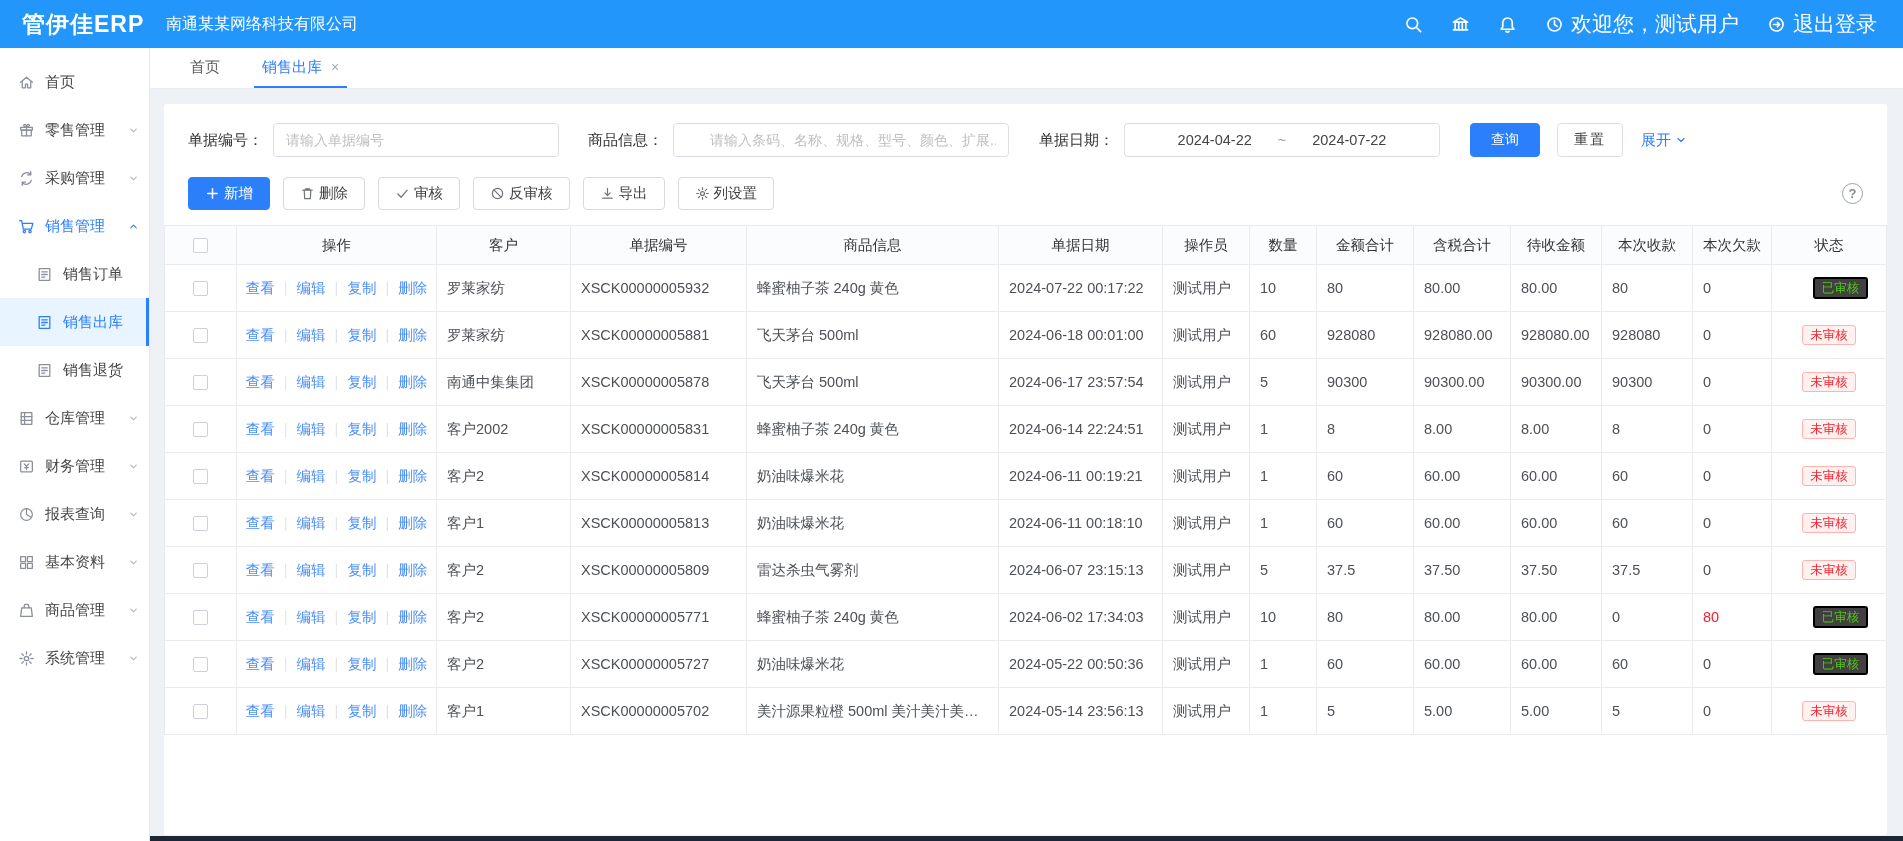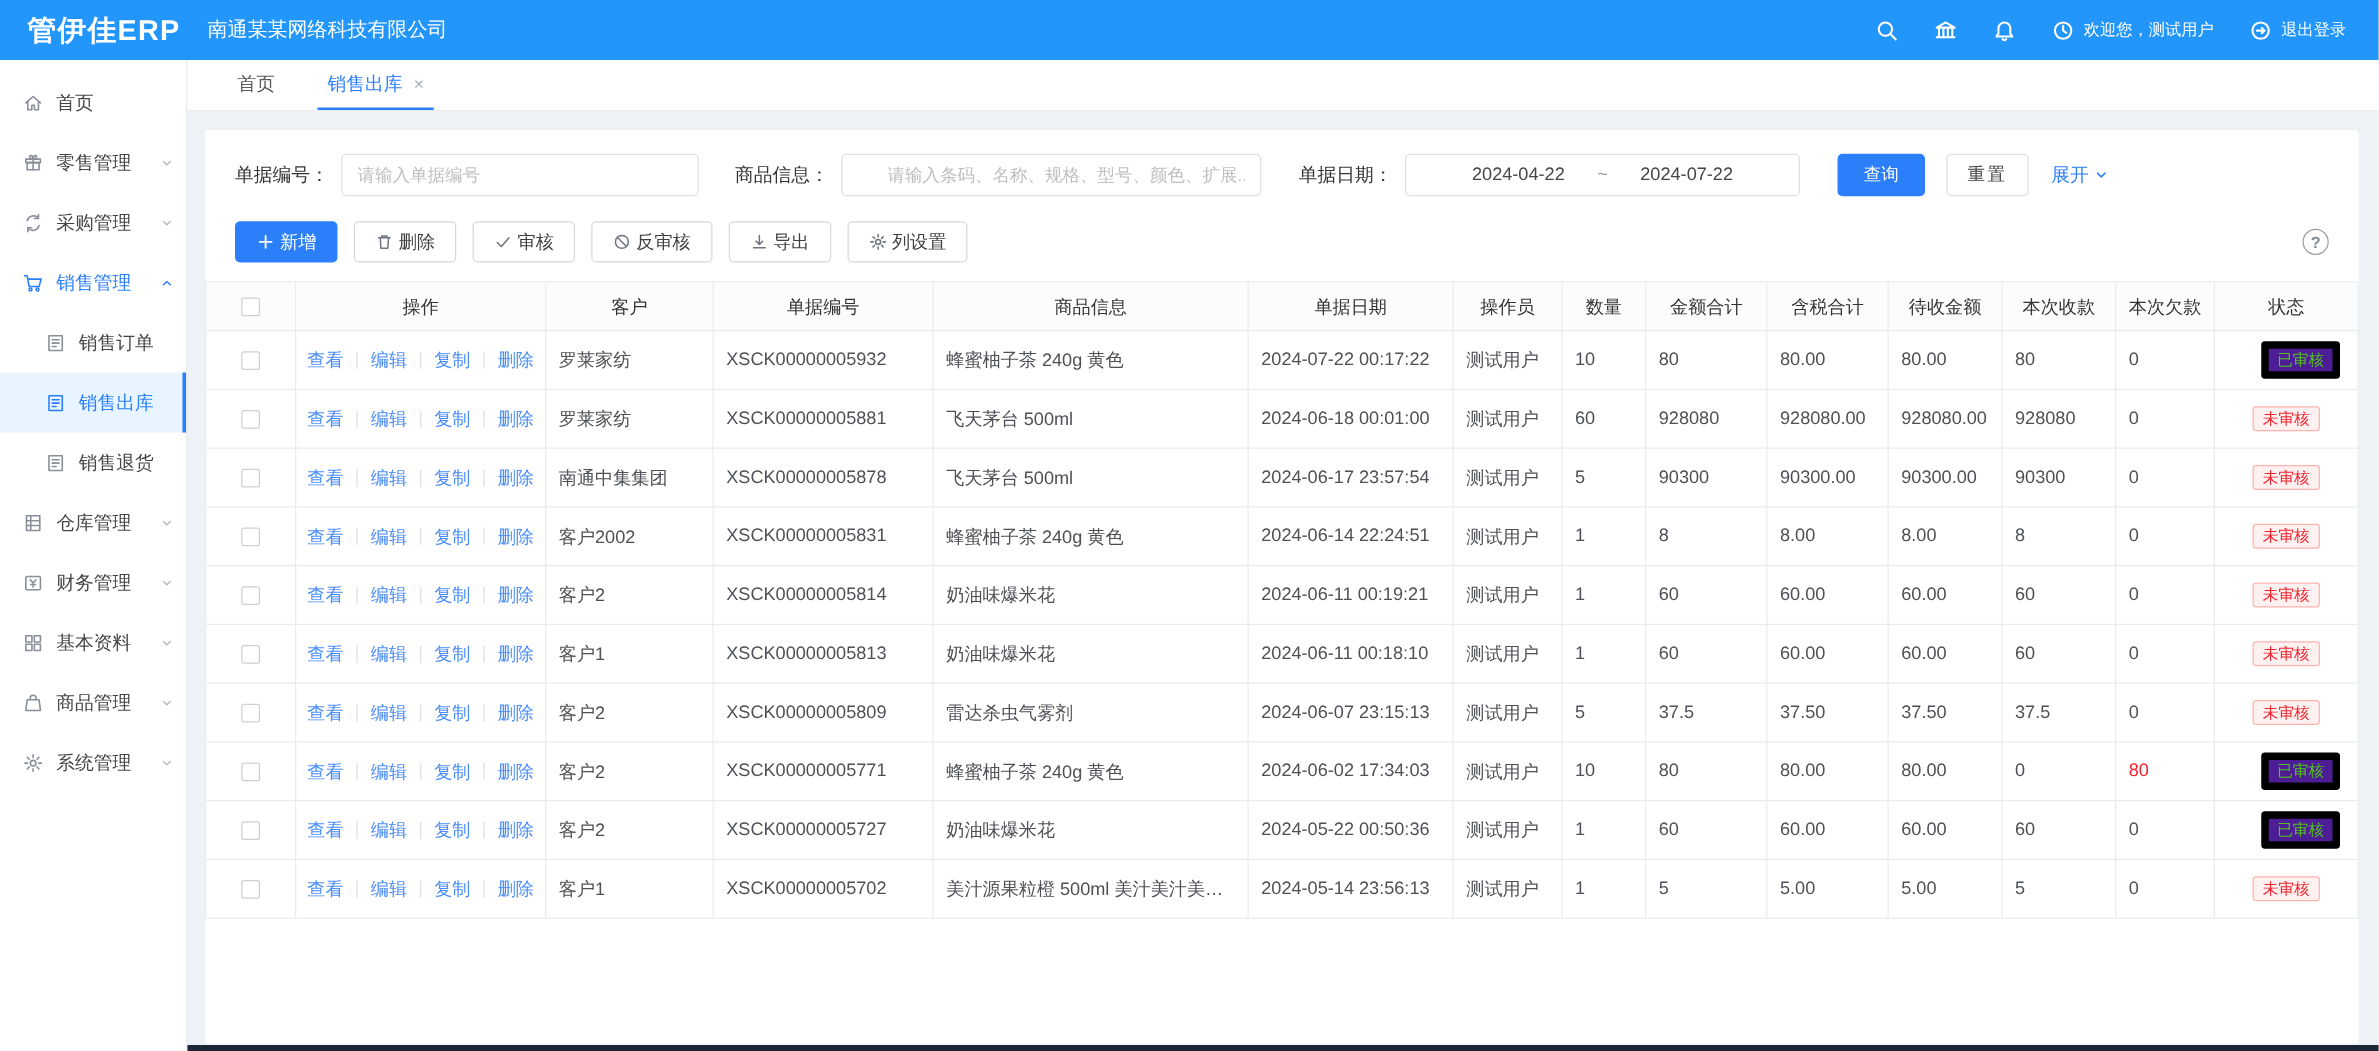--- a/index.html
+++ b/index.html
@@ -8,21 +8,21 @@
     width:1903px; height:841px; overflow:hidden;
     font-family:"Liberation Sans","DejaVu Sans",sans-serif;
     background:#eef1f6; color:#333; font-size:14px;
   }
   .app { display:flex; flex-direction:column; height:841px; }
 
   
   .hdr { flex:0 0 48px; background:#2296fb; color:#fff; display:flex; align-items:center; }
   .hdr .logo { width:150px; padding-left:22px; font-size:23px; font-weight:bold; letter-spacing:1px; white-space:nowrap; }
   .hdr .company { font-size:16px; margin-left:16px; }
-  .hdr-right { margin-left:auto; display:flex; align-items:center; gap:28px; padding-right:26px; font-size:13px; }
+  .hdr-right { margin-left:auto; display:flex; align-items:center; gap:28px; padding-right:26px; font-size:21px; }
   .hicon { display:flex; align-items:center; cursor:pointer; }
   .hicon svg { width:19px; height:19px; stroke:#fff; fill:none; stroke-width:1.4; stroke-linecap:round; stroke-linejoin:round; }
   .hgroup { display:flex; align-items:center; gap:7px; cursor:pointer; white-space:nowrap; }
 
   
   .bdy { flex:1; display:flex; min-height:0; }
   aside { flex:0 0 150px; background:#fff; border-right:1px solid #e8e8e8; padding-top:10px; overflow:hidden; }
   .side-item { height:48px; display:flex; align-items:center; padding:0 10px 0 18px; font-size:15px; color:#454545; cursor:pointer; position:relative; white-space:nowrap; }
   .side-item .micon { display:flex; }
   .side-item .micon svg { width:17px; height:17px; stroke:#8a8f99; fill:none; stroke-width:1.2; stroke-linecap:round; stroke-linejoin:round; }
@@ -74,21 +74,21 @@
   th,td { border:1px solid #e9ebee; padding:0 10px; overflow:hidden; white-space:nowrap; text-overflow:ellipsis; }
   th { height:39px; background:#fbfcfd; color:#333; font-weight:400; text-align:center; }
   td { height:47px; color:#4d5156; }
   td.center { text-align:center; }
   tr td:first-child, th:first-child { text-align:center; }
   .cb { width:15px; height:15px; border:1px solid #cdd0d6; border-radius:2px; background:#fff; display:inline-block; vertical-align:middle; cursor:pointer; }
   .acts { display:flex; align-items:center; justify-content:center; gap:9px; }
   .acts a { color:#4a8df8; text-decoration:none; cursor:pointer; }
   .acts .sep { color:#e2e4e8; }
   .badge { display:inline-block; font-size:12.5px; padding:3px 7px; border-radius:3px; line-height:1; }
-  .badge.green { color:#52c41a; background:#4c1d95; border:6px solid #000000;margin-left:23px; }
+  .badge.green { color:#52c41a; background:#404040; border:2px solid #000000;margin-left:23px; }
   .badge.red { color:#f5222d; background:#fff1f0; border:1px solid #fdb3ae; }
   .num-red { color:#f5222d; }
 
   
   .pagination { display:flex; align-items:center; justify-content:flex-end; gap:11px; padding:27px 4px 0 0; font-size:14px; color:#555; }
   .pg-total { margin-right:6px; color:#555; }
   .pg-arrow { color:#b9bec6; font-size:15px; cursor:pointer; padding:0 2px; }
   .pg-arrow.next { color:#6b7077; }
   .pg-num { min-width:30px; height:30px; display:flex; align-items:center; justify-content:center; border-radius:3px; cursor:pointer; }
   .pg-num.current { border:1px solid #2b7ffb; color:#2b7ffb; background:#fff; }
@@ -244,20 +244,34 @@
           </span>
         </div>
         <div class="side-item">
           <span class="micon">
             <svg viewBox="0 0 16 16" fill="none" stroke="currentColor">
               <rect x="2.5" y="3" width="11" height="10" rx="1"></rect>
               <path d="M5.8 5.5L8 7.8l2.2-2.3M8 7.8V11M6.2 9h3.6"></path>
             </svg>
           </span>
           <span class="lbl">财务管理</span>
+          <span class="chev">
+            <svg viewBox="0 0 16 16" fill="none" stroke="currentColor">
+              <path d="M4 6l4 4 4-4"></path>
+            </svg>
+          </span>
+        </div>
+        <div class="side-item">
+          <span class="micon">
+            <svg viewBox="0 0 16 16" fill="none" stroke="currentColor">
+              <circle cx="8" cy="8" r="5.5"></circle>
+              <path d="M8 2.5V8l4.3 2.6"></path>
+            </svg>
+          </span>
+          <span class="lbl">报表查询</span>
           <span class="chev">
             <svg viewBox="0 0 16 16" fill="none" stroke="currentColor">
               <path d="M4 6l4 4 4-4"></path>
             </svg>
           </span>
         </div>
         <div class="side-item">
           <span class="micon">
             <svg viewBox="0 0 16 16" fill="none" stroke="currentColor">
               <rect x="2.5" y="2.5" width="4.6" height="4.6"></rect>

